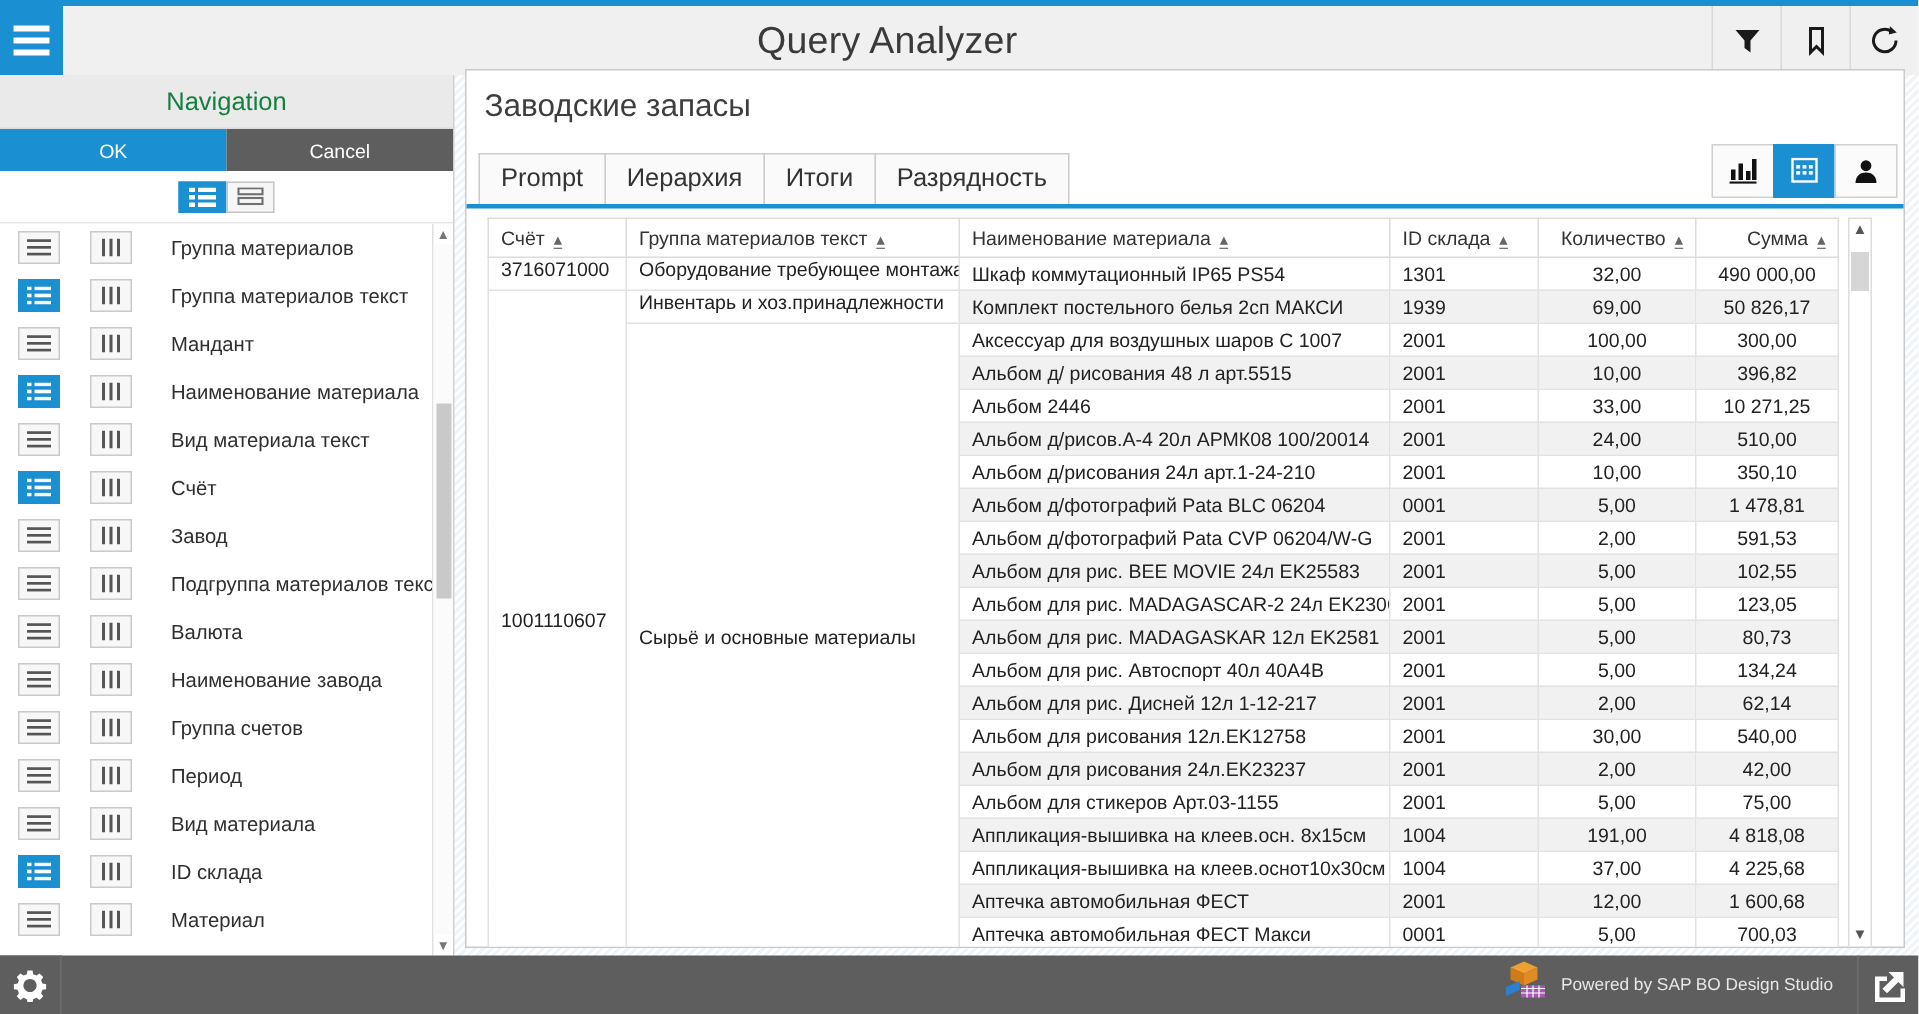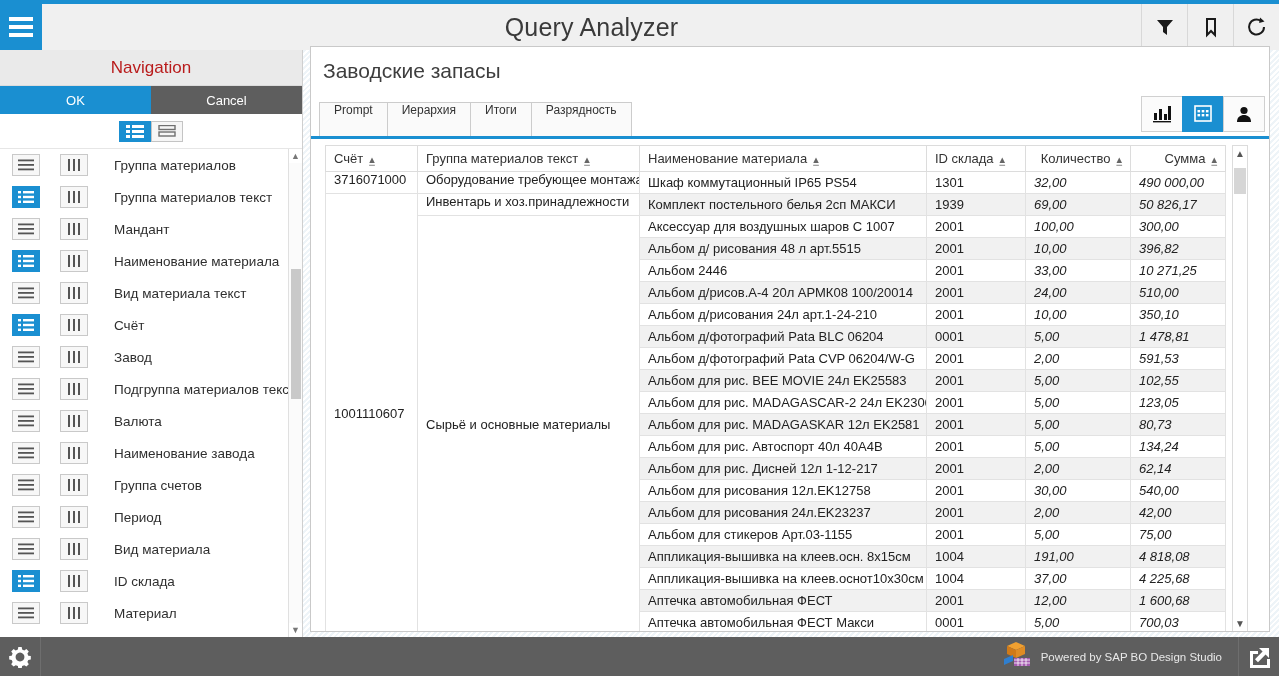--- a/index.html
+++ b/index.html
@@ -64,21 +64,21 @@
   .nav-panel {
     position: absolute; left: 0; top: 50px;
     width: 303px; height: 587px;
     background: #ffffff;
     border-right: 1px solid #cfcfcf;
     display: flex; flex-direction: column;
   }
   .nav-title {
     height: 36px; background: #eaeaea;
     display: flex; align-items: center; justify-content: center;
-    font-size: 17px; color: #b91c1c;
+    font-size: 17px; color: #15803d;
     border-bottom: 1px solid #dcdcdc;
   }
   .nav-actions { display: flex; height: 28px; }
   .nav-ok {
     flex: 1 1 50%; background: #1a8fd1; color: #ffffff;
     display: flex; align-items: center; justify-content: center;
     font-size: 13px; cursor: pointer;
   }
   .nav-cancel {
     flex: 1 1 50%; background: #5e5e5e; color: #ffffff;
@@ -151,22 +151,22 @@
   }
   .tabrow {
     height: 44px; display: flex; align-items: flex-end;
     border-bottom: 3px solid #1a8fd1;
     padding-left: 8px; position: relative;
   }
   .tab {
     height: 34px; padding: 0 14px;
     border: 1px solid #cccccc; border-bottom: none;
     background: #fafafa;
-    display: flex; align-items: flex-start;
-    font-size: 12px; color: #333333;
+    display: flex; align-items: center;
+    font-size: 17px; color: #333333;
     margin-right: -1px; cursor: pointer;
   }
   .tab-right {
     position: absolute; right: 4px; bottom: 4px;
     display: flex; gap: 0;
   }
   .vbtn {
     width: 42px; height: 36px;
     border: 1px solid #d0d0d0; background: #fbfbfb;
     display: flex; align-items: center; justify-content: center;
@@ -201,21 +201,21 @@
   table.grid th.txt { text-align: left; }
   table.grid td {
     border: 1px solid #e2e2e2;
     height: 22px;
     padding: 0 8px;
     white-space: nowrap;
     overflow: hidden;
   }
   table.grid tbody tr:nth-child(even) td { background: #f1f1f1; }
   table.grid tbody tr:nth-child(odd)  td { background: #ffffff; }
-  td.num { text-align: left; font-style: italic; }
+  td.num { text-align: center; }
   td.acct { text-align: left; vertical-align: middle; background: #ffffff !important; }
   td.grp  { text-align: left; vertical-align: middle; background: #ffffff !important; }
   .sorticon { display: inline-block; margin-left: 6px; color: #666; font-size: 11px; }
 
   
   .tbl-sb {
     width: 16px; margin-left: 6px; position: relative;
     background: #ffffff; border: 1px solid #dcdcdc; border-bottom: none;
   }
   .tbl-sb .sb-arrow {

